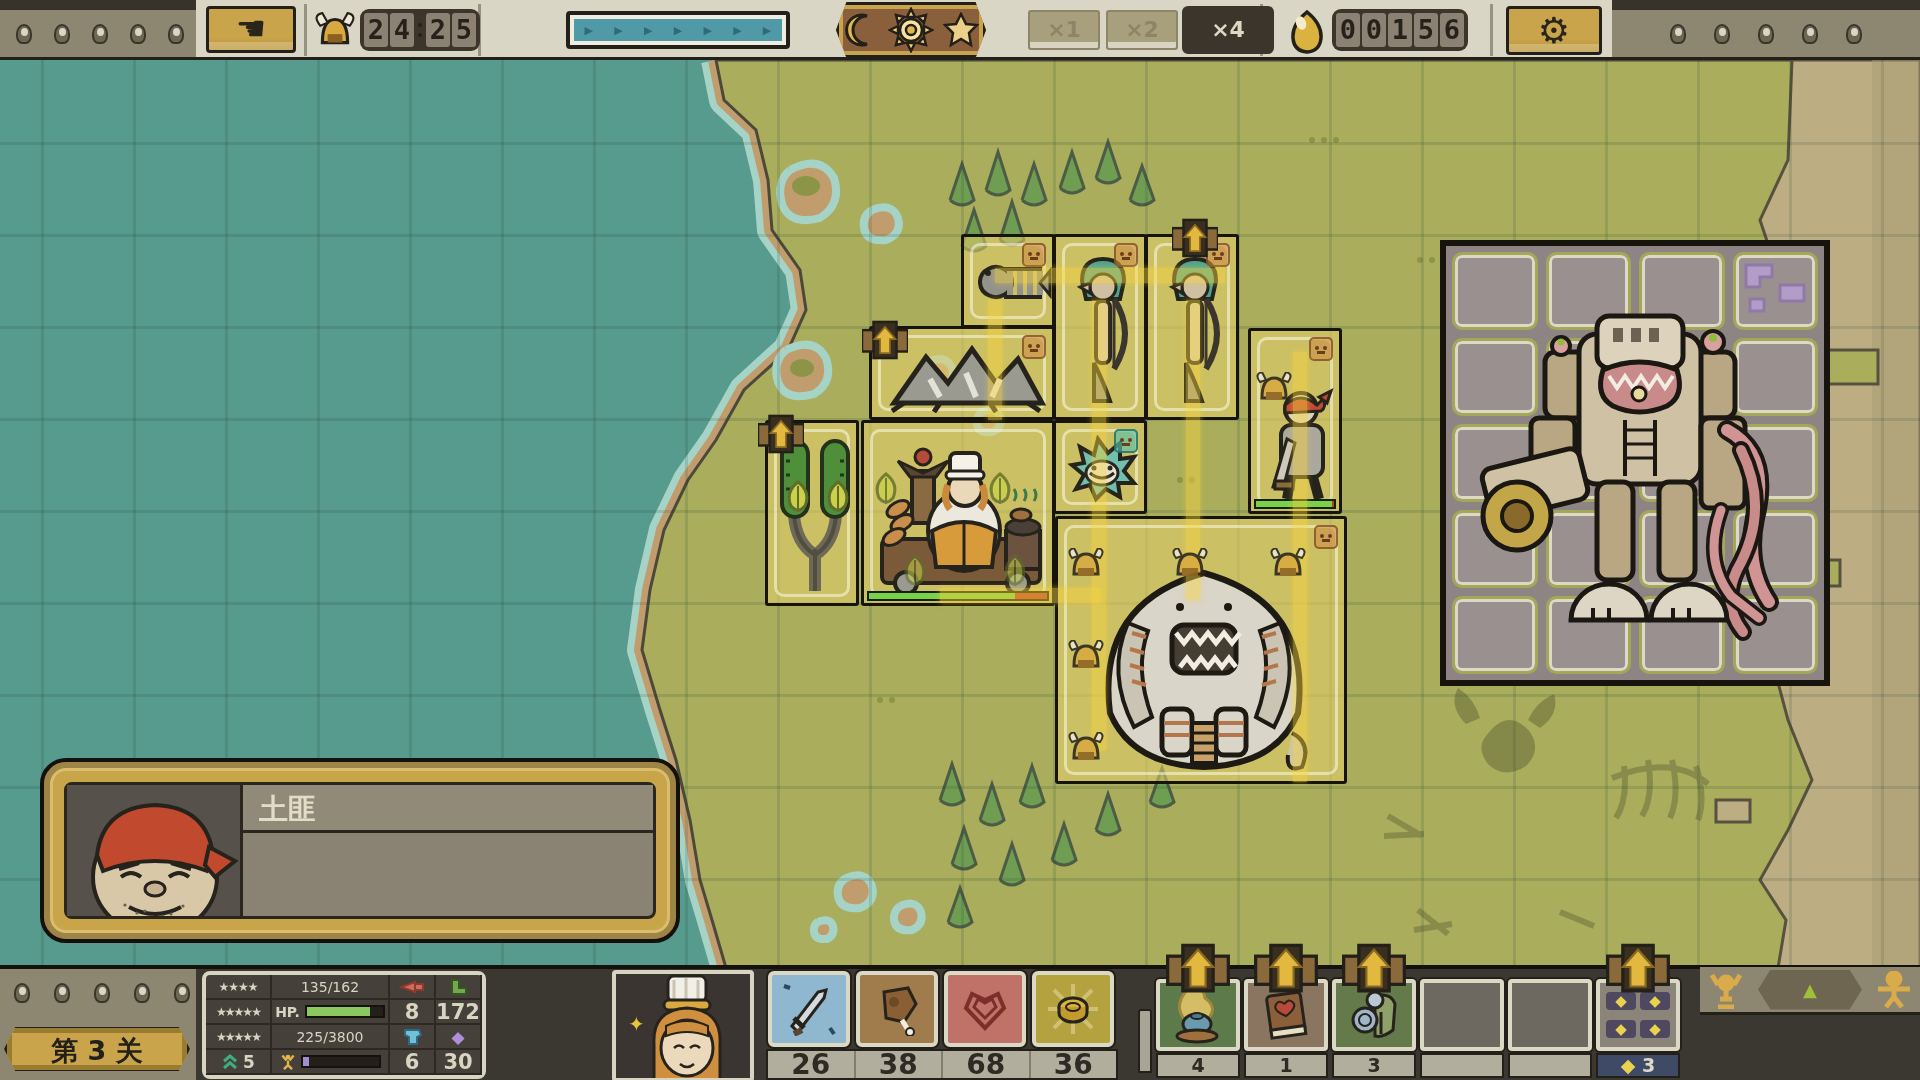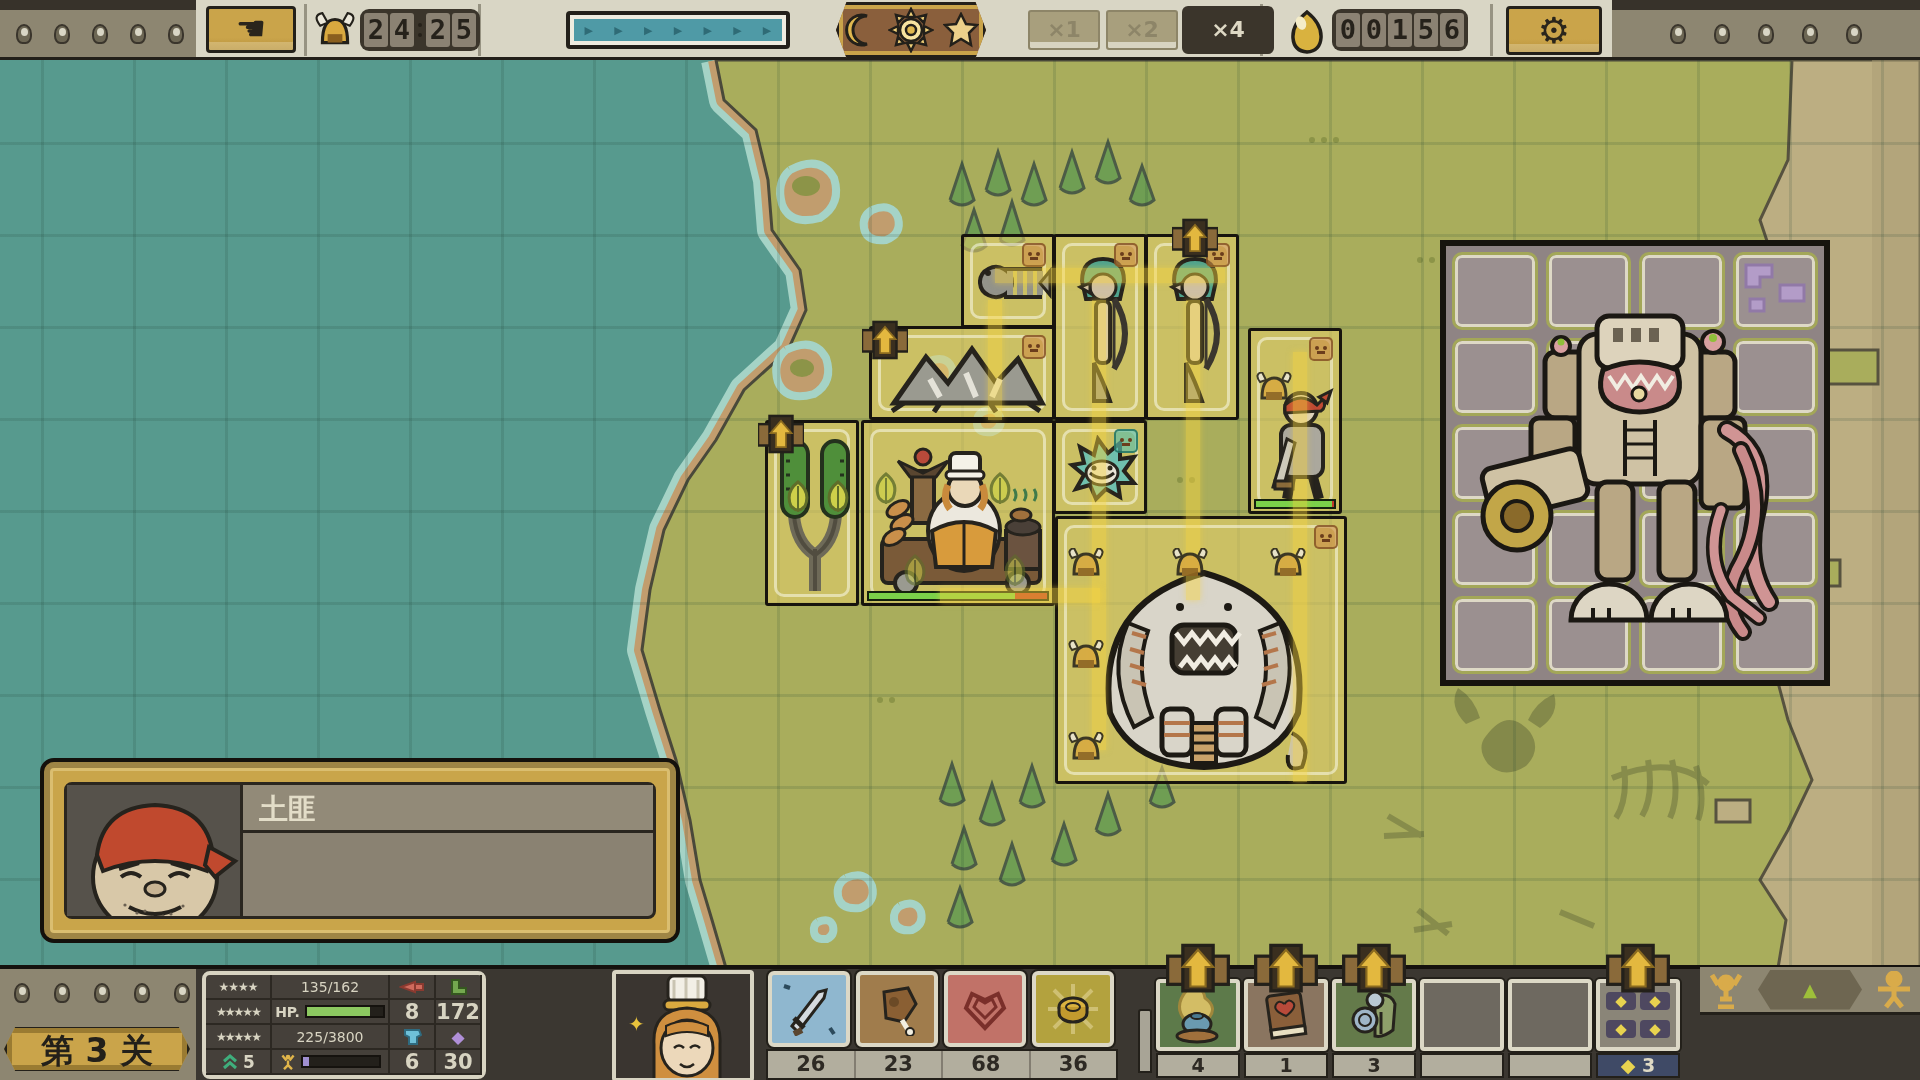--- a/index.html
+++ b/index.html
@@ -44,43 +44,43 @@
   .beam { position:absolute; background:rgba(248,212,60,.45); z-index:4; box-shadow:0 0 6px rgba(248,212,60,.5); }
   .badge { position:absolute; z-index:6; }
   .unit { position:absolute; z-index:2; }
 
   
   #board { position:absolute; left:1440px; top:240px; width:390px; height:446px; background:#8f8484; border:6px solid #17140e; padding:6px; }
   #board .bgrid { display:grid; grid-template-columns:repeat(4,1fr); grid-template-rows:repeat(5,1fr); gap:8px; width:100%; height:100%; }
   #board .slot { background:#9b9090; border:3px solid #a3a758; border-radius:10px; box-shadow:inset 0 0 0 3px #ded9c6; position:relative; }
 
   
-  #dialog { position:absolute; left:40px; top:758px; width:640px; height:185px; background:#c9a54a; border:4px solid #14110c; border-radius:14px; box-shadow:inset 0 0 0 6px rgba(110,85,35,.55), inset 0 0 0 9px rgba(235,215,150,.5); z-index:40; }
+  #dialog { position:absolute; left:40px; top:758px; width:640px; height:185px; background:#c9a54a; border:4px solid #14110c; border-radius:26px; box-shadow:inset 0 0 0 6px rgba(110,85,35,.55), inset 0 0 0 9px rgba(235,215,150,.5); z-index:40; }
   #dialog .inner { position:absolute; inset:20px; background:#8a8272; border:3px solid #2a261f; border-radius:8px; display:flex; }
   #dialog .portrait { width:176px; border-right:3px solid #2a261f; background:#56524b; position:relative; overflow:hidden; }
   #dialog .txt { flex:1; display:flex; flex-direction:column; }
   #dialog .title { height:48px; border-bottom:3px solid #2a261f; color:#e3ddc8; font-size:29px; font-weight:bold; line-height:48px; padding-left:16px; background:#928a78; }
   #dialog .desc { flex:1; background:#b5aea0; background-image:linear-gradient(90deg, rgba(60,50,40,.12) 2px, transparent 2px); background-size:72px 100%; color:#3a352d; font-size:21px; padding:12px 16px; }
 
   
   #botbar { position:absolute; left:0; top:965px; width:1920px; height:115px; background:#3b3731; border-top:4px solid #15120e; z-index:45; }
   #botbar .capL { position:absolute; left:0; top:0; width:196px; height:115px; background:#8d8671; }
-  #level-banner { position:absolute; left:4px; top:56px; width:186px; height:48px; background:#caa44a; border:3px solid #23201a; clip-path:polygon(0 50%,6% 4%,94% 4%,100% 50%,94% 96%,6% 96%); color:#23201a; font-size:33px; font-weight:bold; text-align:center; line-height:46px; box-shadow:inset 0 0 0 5px #9a7b32; }
+  #level-banner { position:absolute; left:4px; top:56px; width:186px; height:48px; background:#caa44a; border:3px solid #23201a; clip-path:polygon(0 50%,6% 4%,94% 4%,100% 50%,94% 96%,6% 96%); color:#23201a; font-size:27px; font-weight:bold; text-align:center; line-height:46px; box-shadow:inset 0 0 0 5px #9a7b32; }
   #stats { position:absolute; left:202px; top:2px; width:284px; height:108px; background:#45403a; border:4px solid #d8d4c2; border-radius:8px; display:grid; grid-template-columns:66px 118px 46px 46px; grid-template-rows:repeat(4,1fr); }
   #stats .cell { border-right:2px solid #2c2822; border-bottom:2px solid #2c2822; display:flex; align-items:center; justify-content:center; color:#d8d4c2; overflow:hidden; }
   #stats .num { font-size:21px; font-weight:bold; }
   #stats .sm { font-size:14px; }
   .stars-on { color:#e8c33c; font-size:12px; letter-spacing:-1px; }
   .stars-off { color:#66605a; font-size:12px; letter-spacing:-2px; }
   .bar-track { width:80px; height:13px; background:#23201b; border:2px solid #15120e; }
   .bar-track i { display:block; height:100%; }
   #avatar { position:absolute; left:612px; top:1px; width:142px; height:112px; background:#3a3530; border:4px solid #d8d4c2; border-radius:4px; overflow:hidden; }
   .res-slot { position:absolute; top:2px; width:82px; height:76px; border:4px solid #dcd8c6; border-radius:6px; box-shadow:0 0 0 2px #23201a; display:flex; align-items:center; justify-content:center; cursor:pointer; }
   #res-counts { position:absolute; left:766px; top:80px; width:352px; height:31px; background:#b2ae9e; border:2px solid #23201a; display:flex; }
-  #res-counts div { flex:1; text-align:center; color:#2e2a24; font-size:21px; font-weight:bold; line-height:27px; border-right:2px solid rgba(40,35,28,.35); }
+  #res-counts div { flex:1; text-align:center; color:#2e2a24; font-size:28px; font-weight:bold; line-height:27px; border-right:2px solid rgba(40,35,28,.35); }
   .item-slot { position:absolute; top:10px; width:84px; height:72px; border:4px solid #dcd8c6; border-radius:4px; box-shadow:0 0 0 2px #23201a; display:flex; align-items:center; justify-content:center; cursor:pointer; }
   .item-count { position:absolute; top:84px; width:84px; height:25px; background:#b2ae9e; border:2px solid #23201a; color:#2e2a24; font-size:19px; font-weight:bold; text-align:center; line-height:21px; }
   .item-count.gemrow { background:#3f4a66; color:#ded9c4; }
   .up-badge { position:absolute; top:-28px; z-index:48; cursor:pointer; }
   #rightband { position:absolute; left:1700px; top:-2px; width:220px; height:48px; background:#8d8671; border-bottom:3px solid #23201a; display:flex; align-items:center; justify-content:space-between; padding:0 6px; }
   #rightband .mid { width:104px; height:40px; background:#6e6651; clip-path:polygon(0 50%,12% 0,88% 0,100% 50%,88% 100%,12% 100%); display:flex; align-items:center; justify-content:center; color:#9ebf3a; font-size:18px; }
   #talent-banner { position:absolute; left:1692px; top:56px; width:222px; height:50px; background:#caa44a; border:3px solid #23201a; border-radius:6px; box-shadow:inset 0 0 0 4px #9a7b32; display:flex; align-items:center; gap:8px; padding:0 8px; cursor:pointer; }
   #talent-banner .lbl { color:#23201a; font-size:19px; font-weight:bold; white-space:nowrap; }
   .pillar { position:absolute; top:40px; width:14px; height:64px; background:#a8a496; border:2px solid #23201a; border-radius:3px 3px 0 0; }
 </style>
@@ -695,21 +695,21 @@
     <div class="res-slot" style="left:1032px;background:#b3a23e;">
       <svg width="54" height="54" viewBox="0 0 54 54">
           <path d="M27,2 v12 M27,40 v12 M2,27 h12 M40,27 h12 M8,8 l9,9 M46,8 l-9,9 M8,46 l9,-9 M46,46 l-9,-9" stroke="#cfc073" stroke-width="4"></path>
           <ellipse cx="27" cy="25" rx="14" ry="9" fill="#d9b23f" stroke="#26231d" stroke-width="3"></ellipse>
           <path d="M13,25 v6 a14,9 0 0 0 28,0 v-6" fill="#c29a2e" stroke="#26231d" stroke-width="3"></path>
           <ellipse cx="27" cy="25" rx="7" ry="4" fill="none" stroke="#26231d" stroke-width="2"></ellipse>
         </svg>
     </div>
     <div id="res-counts">
       <div>26</div>
-      <div>23</div>
+      <div>38</div>
       <div>68</div>
       <div style="border-right:none;">36</div>
     </div>
 
     <div class="pillar" style="left:1138px;"></div>
     <div class="up-badge" style="left:1166px;"><svg width="64" height="52" viewBox="0 0 56 48">
           <rect x="0" y="14" width="56" height="26" fill="#8a6a3a" stroke="#23201a" stroke-width="3"></rect>
           <path d="M14,4 h28 v42 h-28 Z" fill="#3a2f1f" stroke="#23201a" stroke-width="3"></path>
           <path d="M28,8 L42,24 L35,24 L35,42 L21,42 L21,24 L14,24 Z" fill="#e3b83f" stroke="#8a6a1f" stroke-width="2"></path>
         </svg></div>

